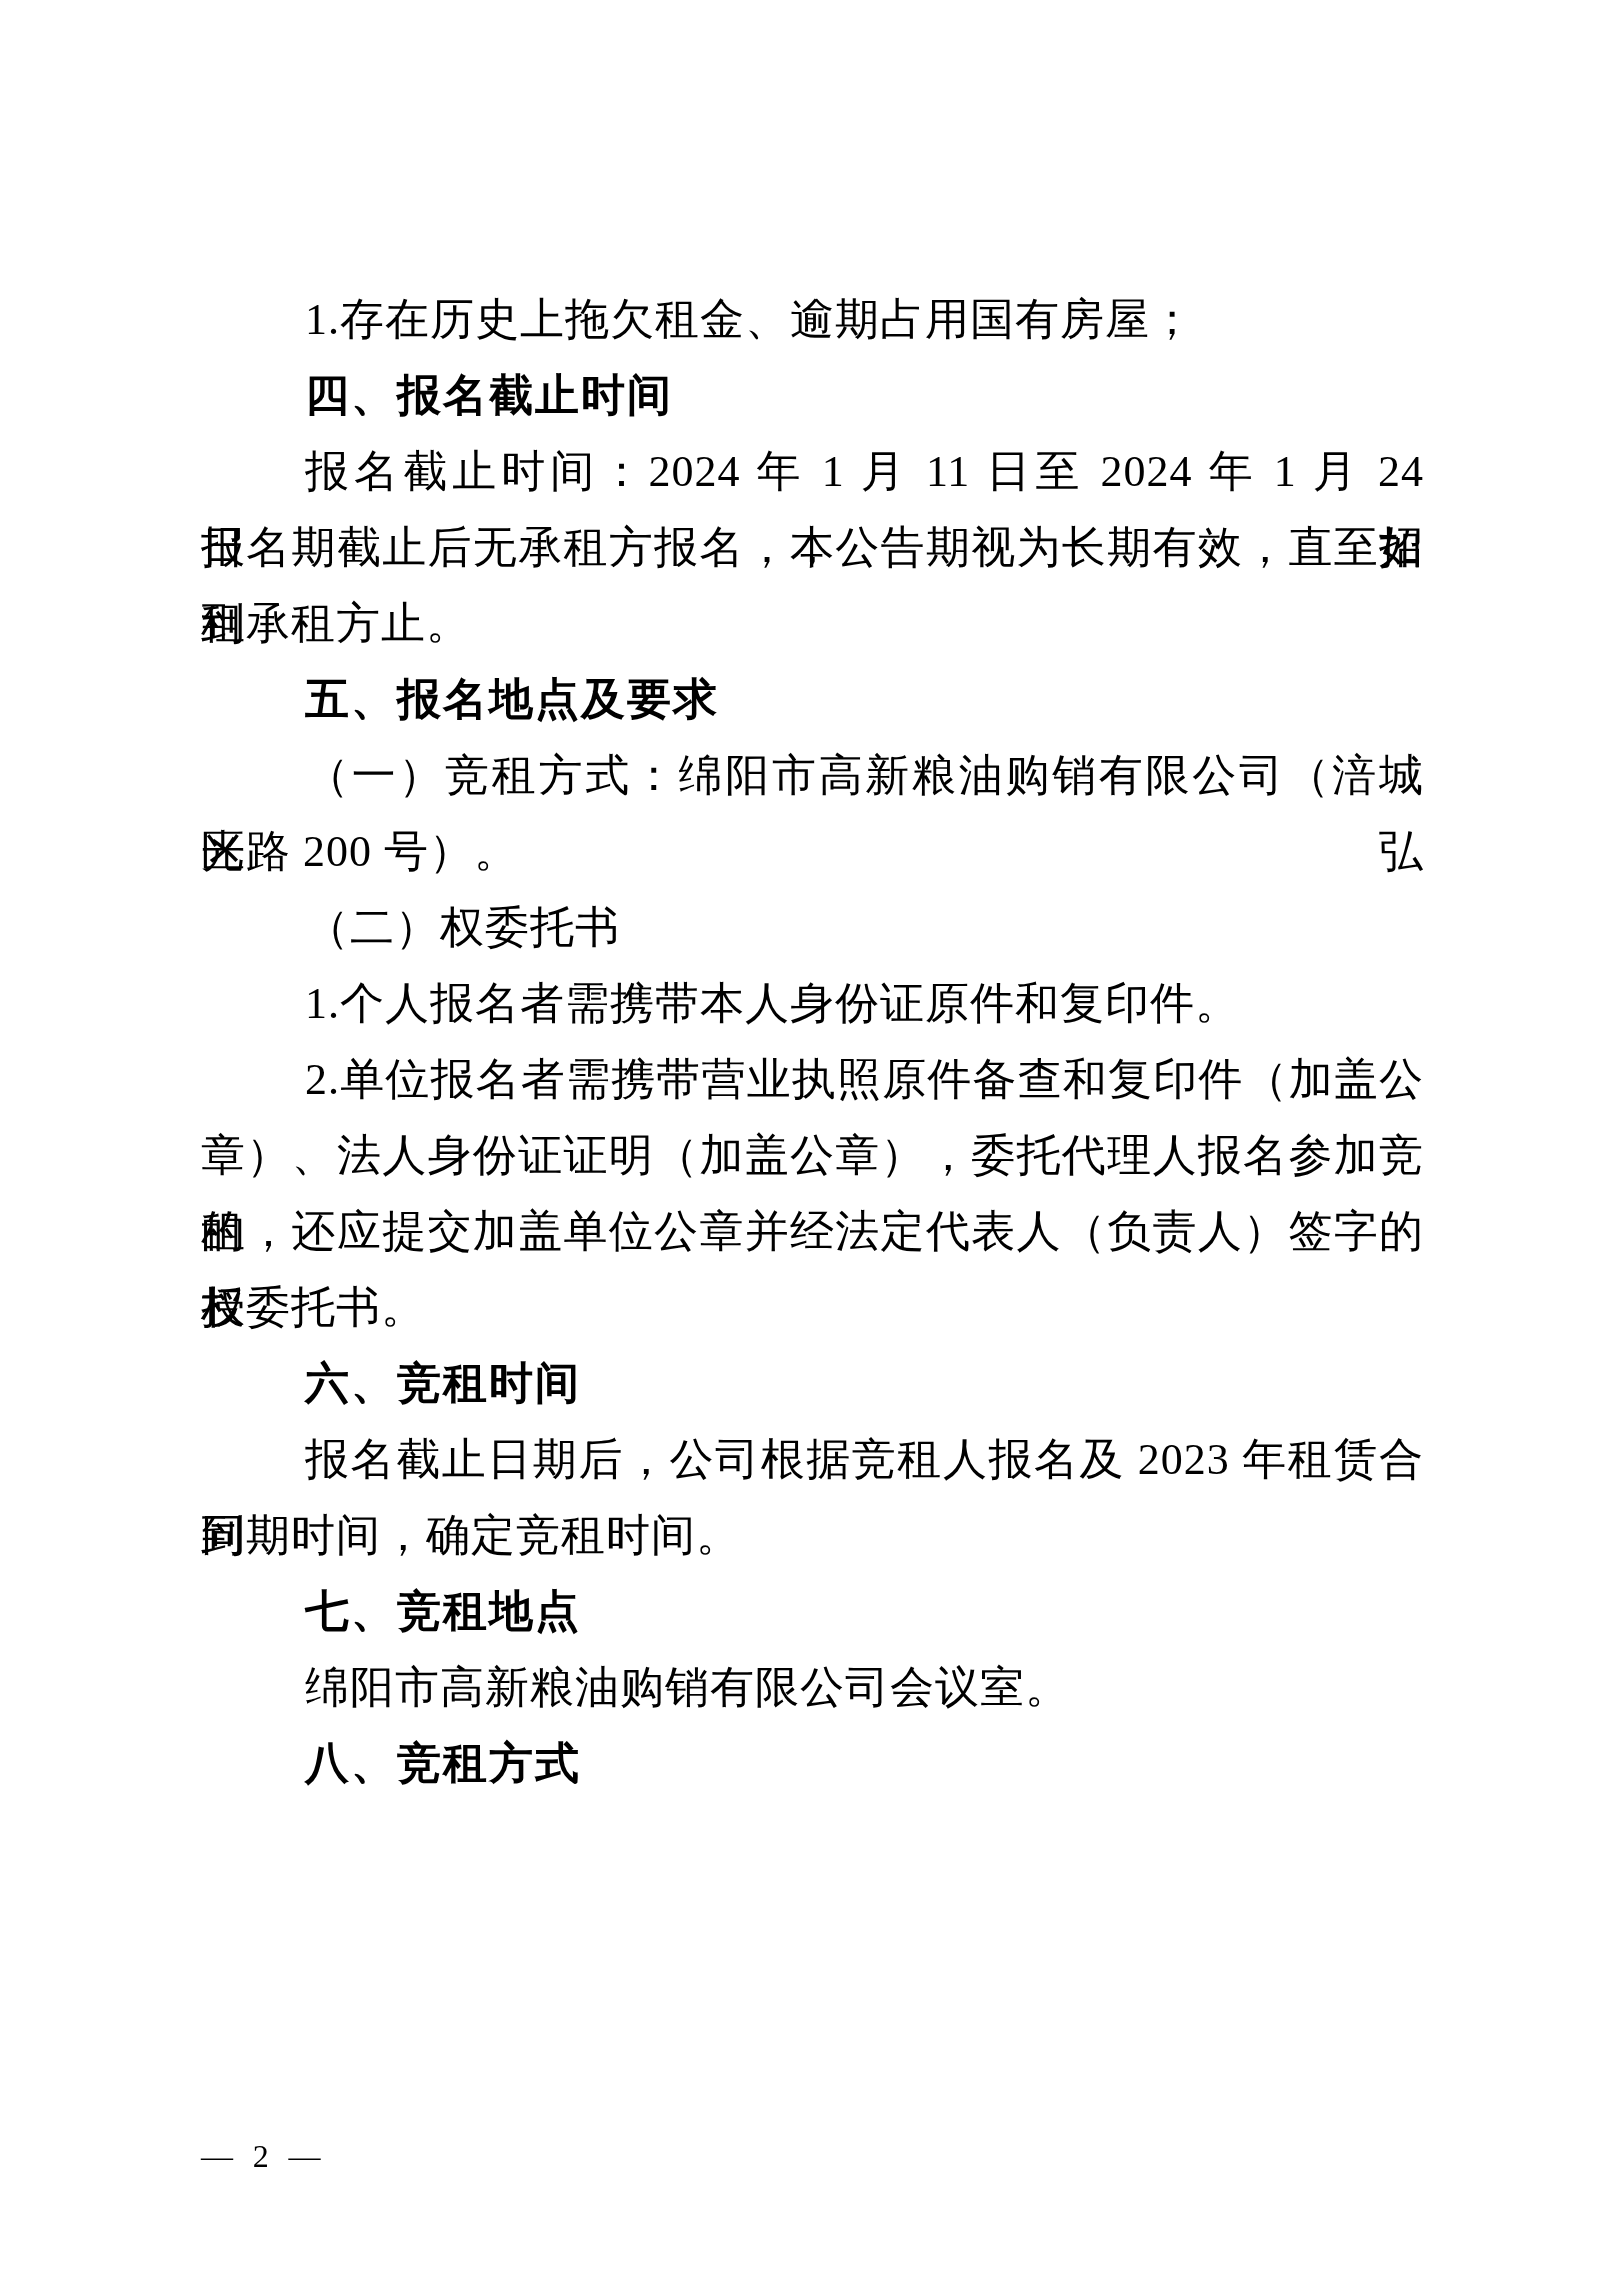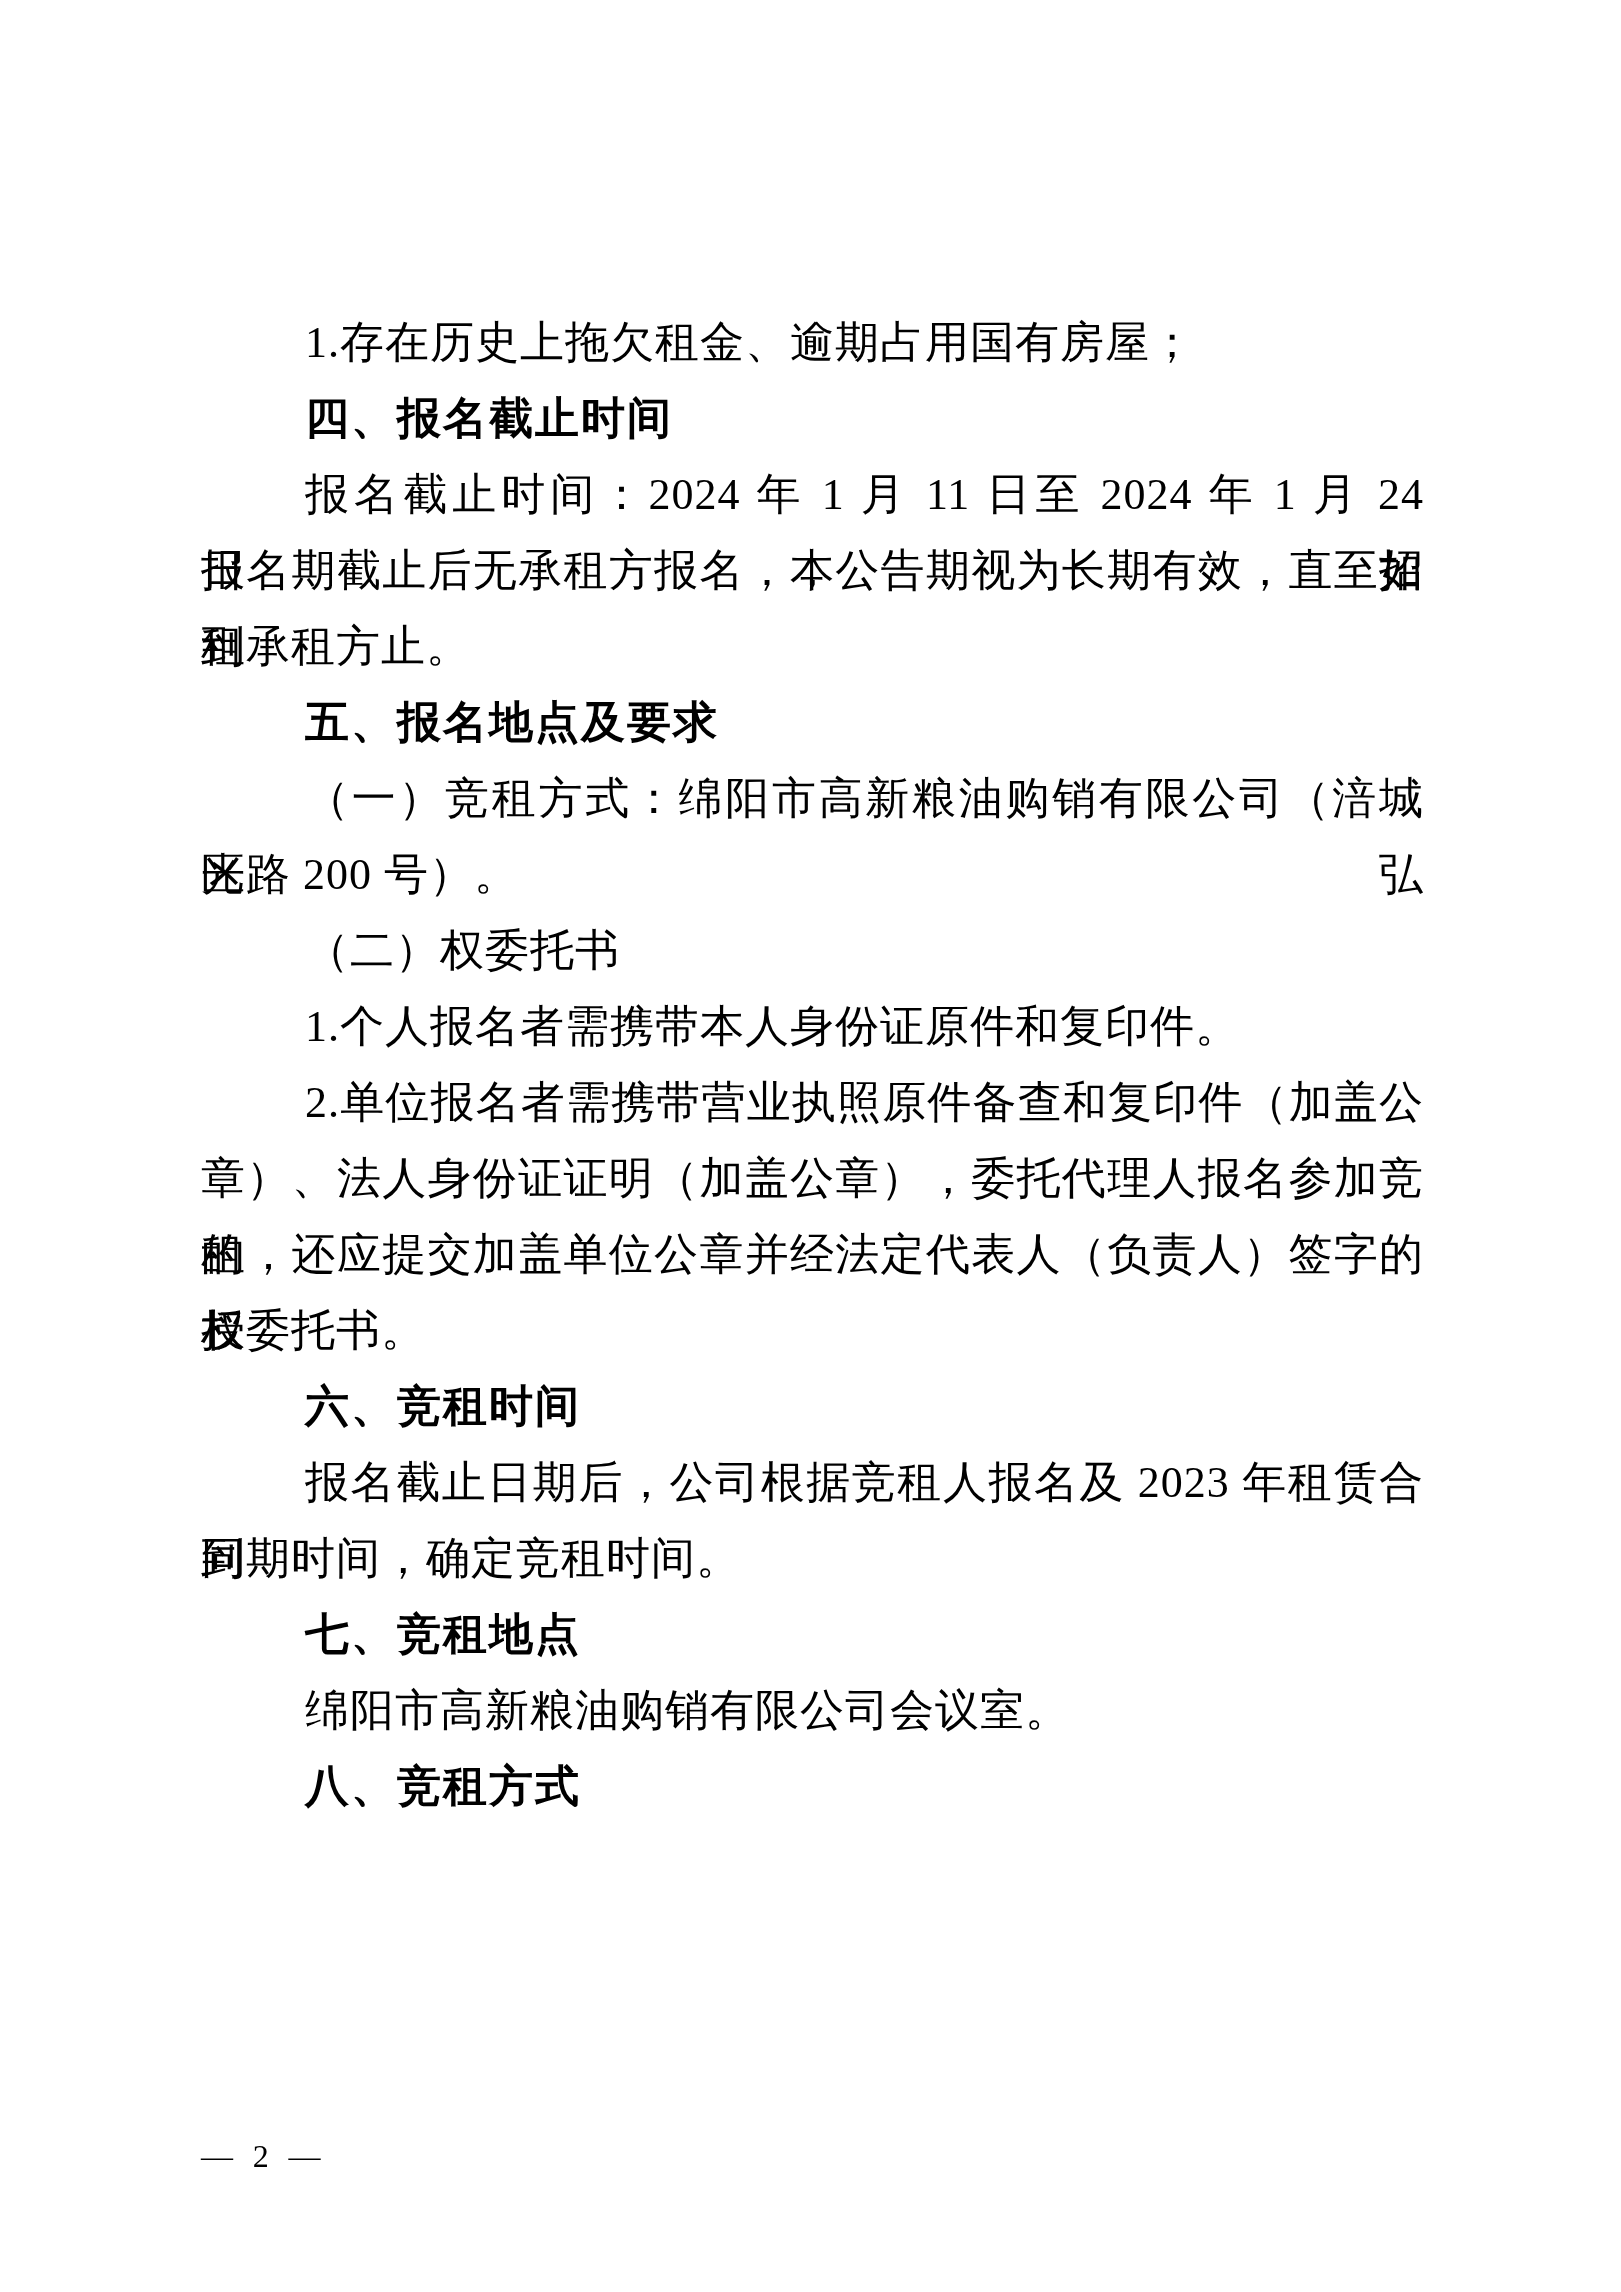--- a/index.html
+++ b/index.html
@@ -10,21 +10,21 @@
   .page {
     position: relative;
     width: 1621px;
     height: 2293px;
     background: #ffffff;
     overflow: hidden;
   }
   .content {
     position: absolute;
     left: 201px;
-    top: 305px;
+    top: 282px;
     width: 1223px;
     color: #000000;
   }
   .block { margin: 0; padding: 0; }
   .line {
     font-family: "Liberation Serif", "DejaVu Serif", serif;
     font-size: 44px;
     line-height: 76px;
     height: 76px;
     color: #000000;

